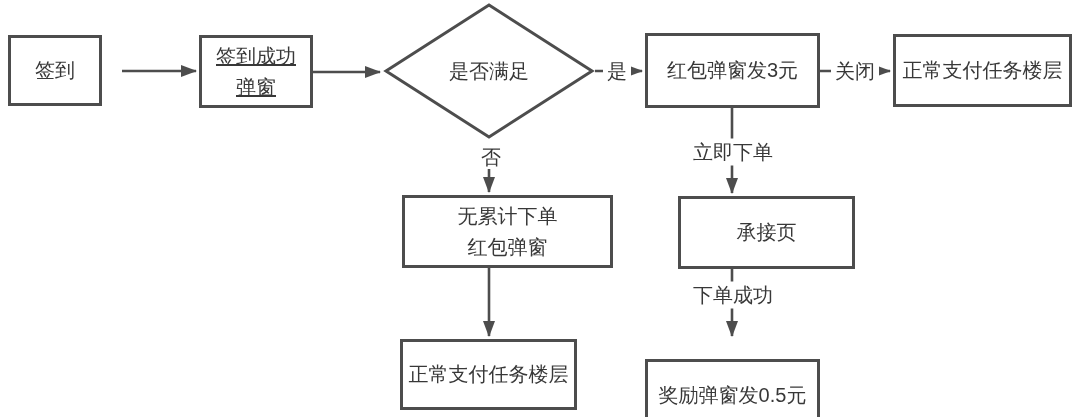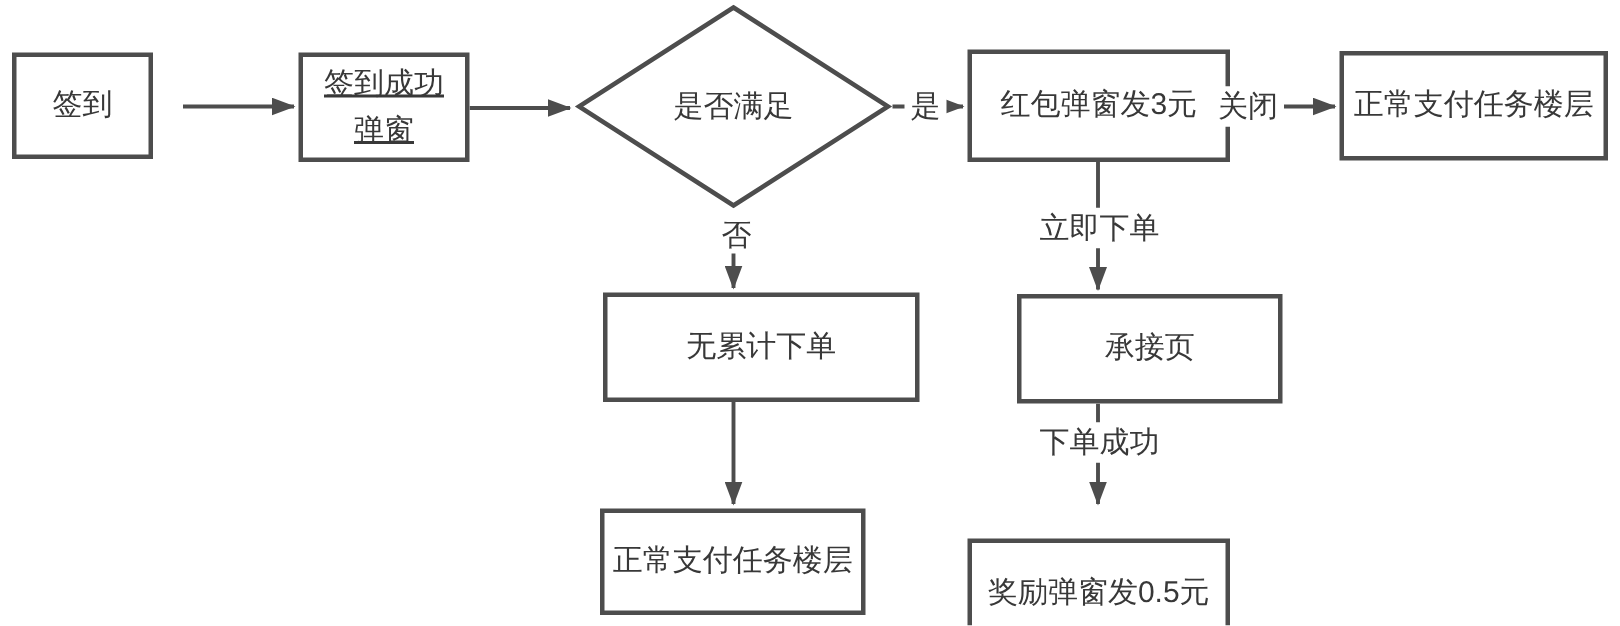--- a/index.html
+++ b/index.html
@@ -78,21 +78,21 @@
   #n-signin           { left: 8px;   top: 35px;  width: 94px; height: 71px; }
   #n-signin-popup     { left: 199px; top: 35px;  width: 114px; height: 73px; text-decoration: underline; }
   #n-redpacket        { left: 645px; top: 33px;  width: 175px; height: 75px; }
   #n-normal-pay-right { left: 893px; top: 34px;  width: 179px; height: 73px; }
   #n-no-cumulative    { left: 402px; top: 195px; width: 211px; height: 73px; }
   #n-landing          { left: 643px; top: 196px; width: 177px; height: 73px; margin-left: 35px; }
   #n-normal-pay-bottom{ left: 400px; top: 339px; width: 177px; height: 71px; }
   #n-reward           { left: 645px; top: 339px; width: 175px; height: 73px; margin-top: 20px; }
   
   #lbl-yes           { left: 617px; top: 71px; }
-  #lbl-close         { left: 832px; top: 71px; }
+  #lbl-close         { left: 855px; top: 71px; }
   #lbl-no            { left: 491px; top: 157px; background: transparent; }
   #lbl-order-now     { left: 733px; top: 152px; }
   #lbl-order-success { left: 733px; top: 295px; }
 </style>
 </head>
 <body>
 
 <div class="canvas">
 
   <svg class="connectors">
@@ -134,20 +134,21 @@
   <div class="node rounded" id="n-redpacket">
     <span>红包弹窗发3元</span>
   </div>
 
   <div class="node" id="n-normal-pay-right">
     <span>正常支付任务楼层</span>
   </div>
 
   <div class="node rounded" id="n-no-cumulative">
     <span>无累计下单</span>
+    <span>红包弹窗</span>
   </div>
 
   <div class="node" id="n-landing">
     <span>承接页</span>
   </div>
 
   <div class="node" id="n-normal-pay-bottom">
     <span>正常支付任务楼层</span>
   </div>
 

